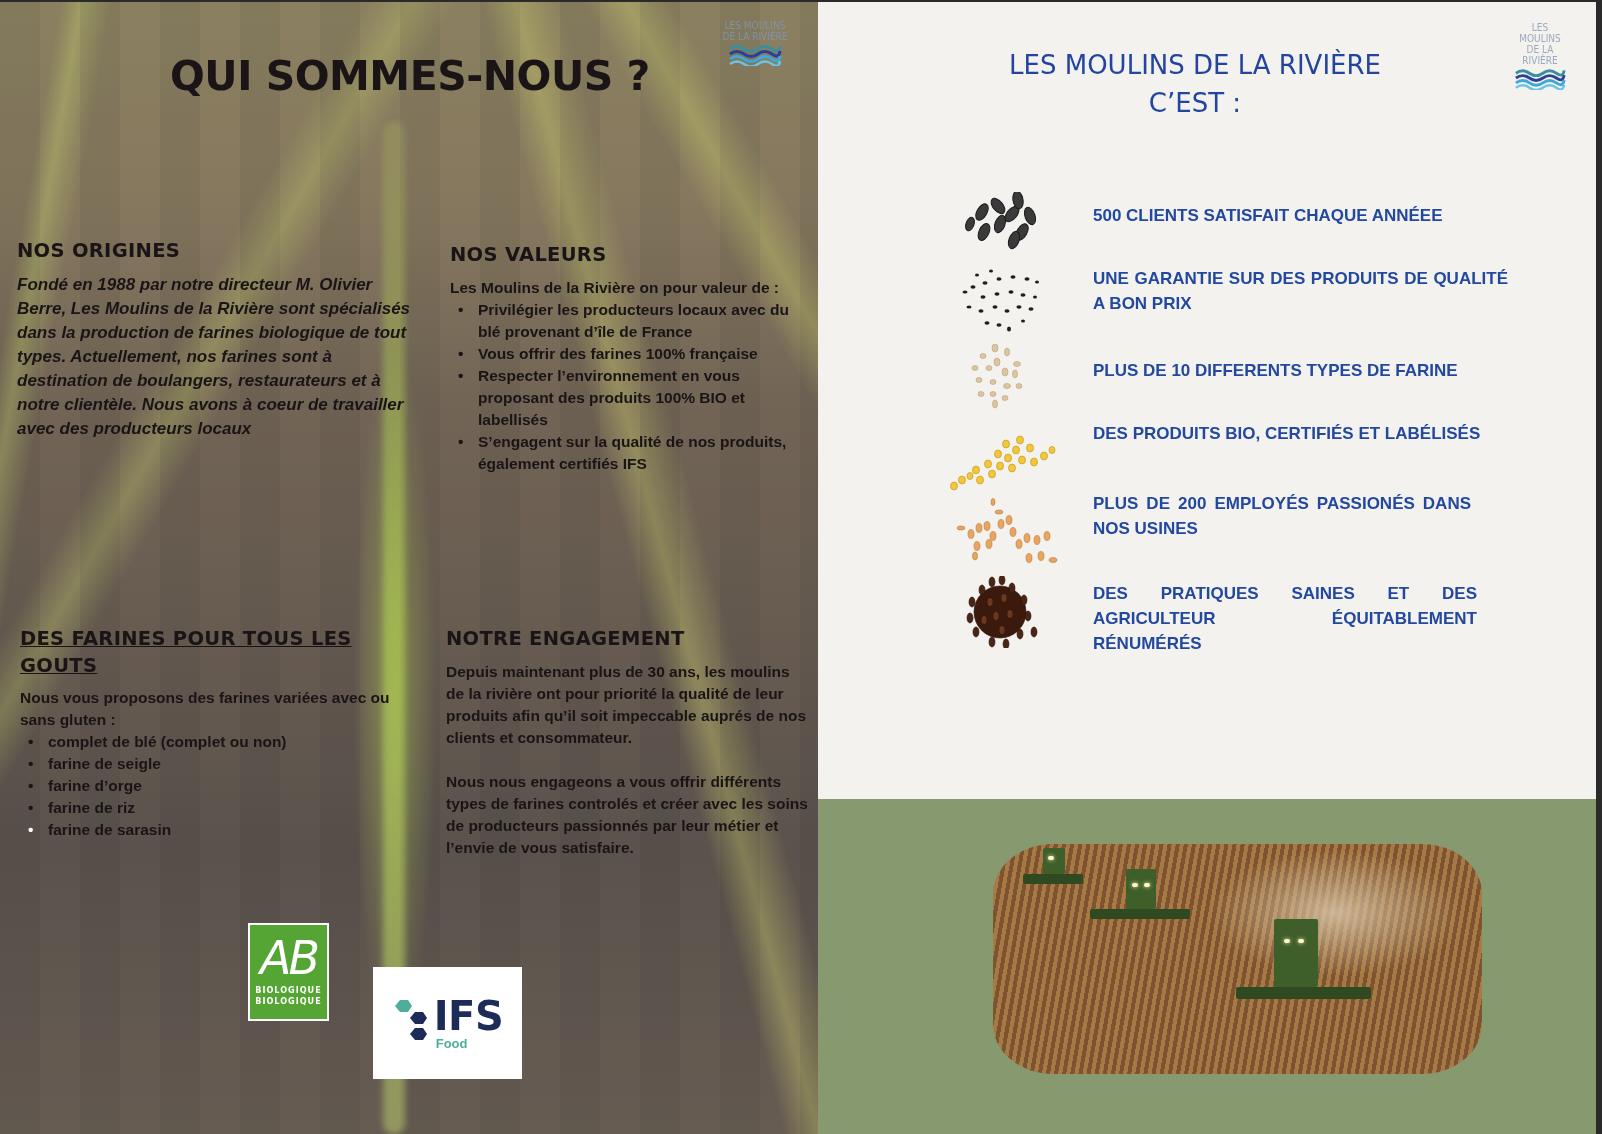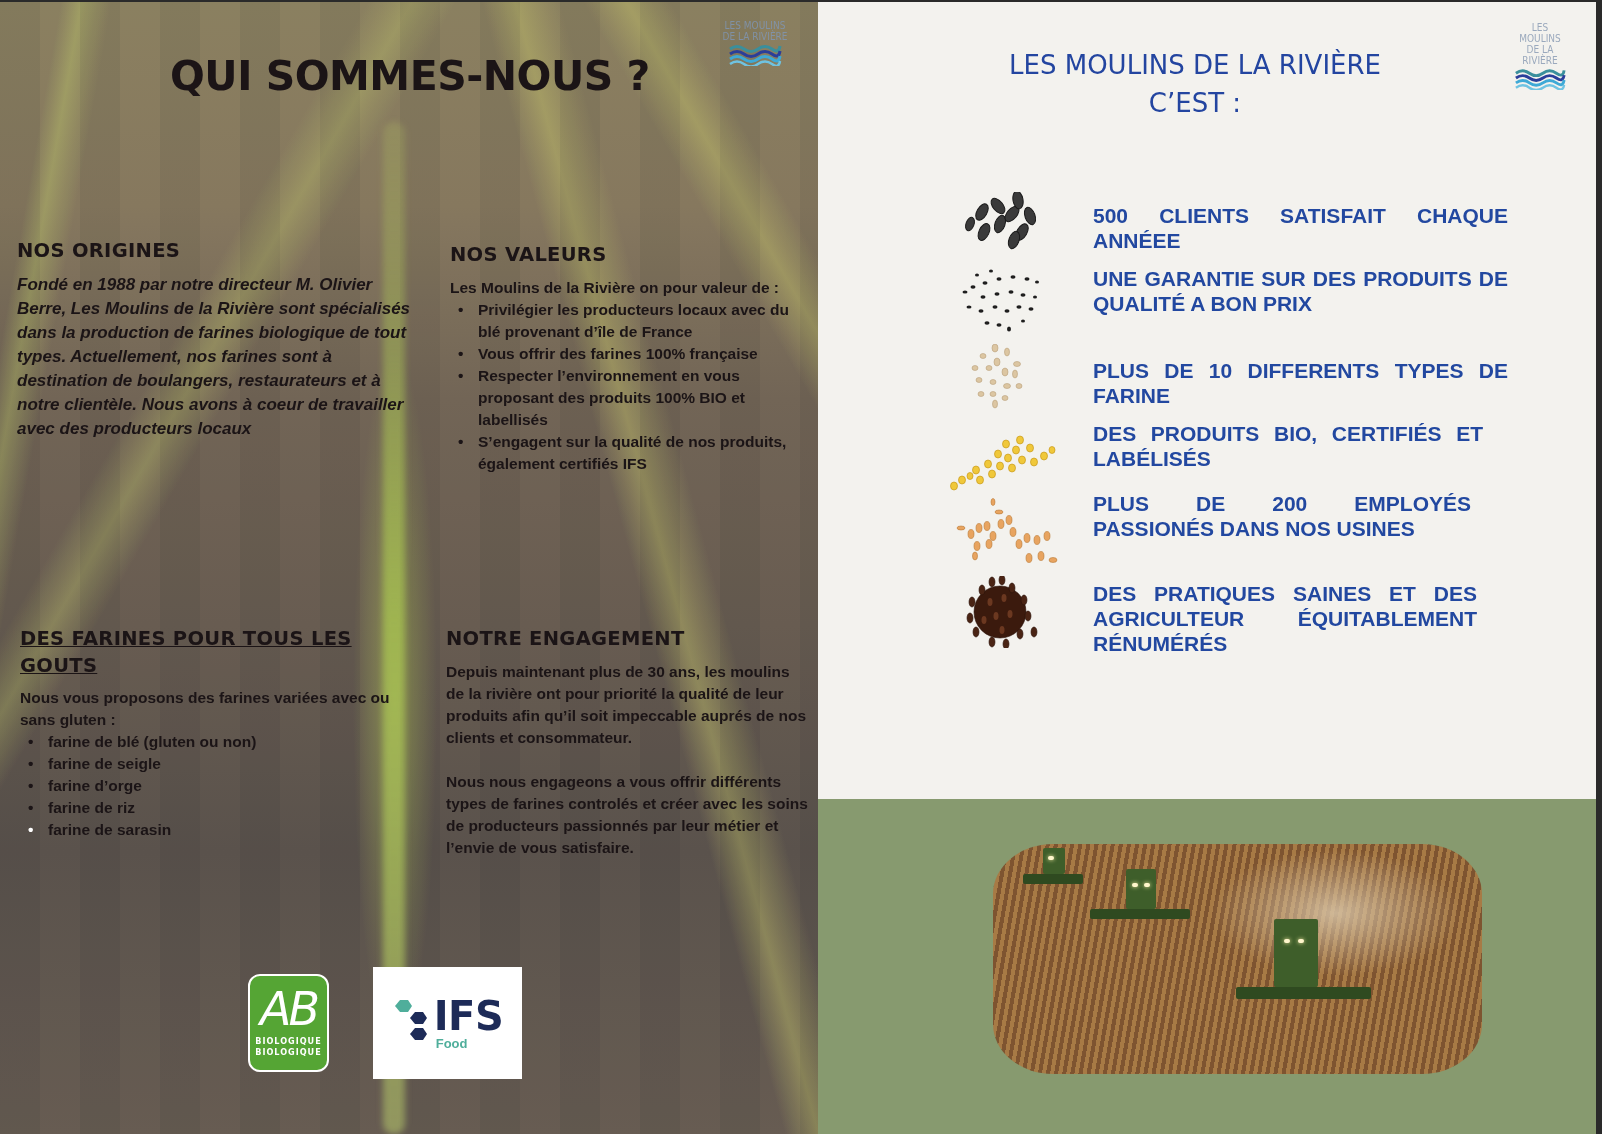--- a/index.html
+++ b/index.html
@@ -60,21 +60,21 @@
 
     
     .right-top { position: absolute; left: 818px; top: 0; width: 778px; height: 797px; background: #f3f2ee; }
     .right-bottom { position: absolute; left: 818px; top: 797px; width: 778px; height: 335px; background: #879a6f; }
     .right-title {
       position: absolute; left: 930px; top: 44px; width: 530px; text-align: center;
       color: #2345a0; font-family: "DejaVu Sans", sans-serif; font-size: 26px; line-height: 38px; font-weight: 400;
     }
     .logo-right { position: absolute; left: 1510px; top: 20px; width: 60px; }
     .logo-right .logo-small { opacity: 1; color: #9aa9bd; }
-    .feature { position: absolute; left: 1093px; width: 415px; color: #2248a0; font-weight: 700; font-size: 21px; line-height: 25px; text-align: justify; text-align-last: left; font-family: "Liberation Sans", sans-serif; }
+    .feature { position: absolute; left: 1093px; width: 415px; color: #2248a0; font-weight: 700; font-size: 17px; line-height: 25px; text-align: justify; text-align-last: left; font-family: "Liberation Sans", sans-serif; }
     .seed { position: absolute; }
     .photo {
       position: absolute; left: 993px; top: 842px; width: 489px; height: 230px;
       border-radius: 60px / 50px; overflow: hidden;
       background:
         radial-gradient(ellipse 180px 90px at 70% 30%, rgba(215,195,165,0.85), transparent 70%),
         repeating-linear-gradient(100deg, #a77a45 0 4px, #7e5430 4px 8px),
         #9a7040;
     }
     .combine { position: absolute; background: #2f4a20; border-radius: 2px; }
@@ -111,35 +111,35 @@
         <li>Vous offrir des farines 100% française</li>
         <li>Respecter l’environnement en vous proposant des produits 100% BIO et labellisés</li>
         <li>S’engagent sur la qualité de nos produits, également certifiés IFS</li>
       </ul>
     </div>
 
     <h2 class="heading" style="left:20px; top:623px; width:360px;text-decoration:underline;">DES FARINES POUR TOUS LES GOUTS</h2>
     <div class="para p-small" style="left:20px; top:685px; width:395px;">
       <p>Nous vous proposons des farines variées avec ou sans gluten :</p>
       <ul class="bul">
-        <li>farine de blé (gluten ou non)</li>
+        <li>complet de blé (complet ou non)</li>
         <li>farine de seigle</li>
         <li>farine d’orge</li>
         <li>farine de riz</li>
         <li class="white">farine de sarasin</li>
       </ul>
     </div>
 
     <h2 class="heading" style="left:446px; top:623px;">NOTRE ENGAGEMENT</h2>
     <div class="para p-small" style="left:446px; top:659px; width:365px;">
       <p>Depuis maintenant plus de 30 ans, les moulins de la rivière ont pour priorité la qualité de leur produits afin qu’il soit impeccable auprés de nos clients et consommateur.</p>
       <p style="margin-top:22px;">Nous nous engageons a vous offrir différents types de farines controlés et créer avec les soins de producteurs passionnés par leur métier et l’envie de vous satisfaire.</p>
     </div>
 
-    <div class="ab-logo" style="left:248px; top:972px;border-radius:12px;">
+    <div class="ab-logo" style="left:248px; top:921px;">
       <div class="ab-letters">AB</div>
       <div class="ab-text">BIOLOGIQUE</div>
       <div class="ab-text">BIOLOGIQUE</div>
     </div>
     <div class="ifs-logo" style="left:373px; top:965px;">
       <svg width="38" height="48" viewBox="0 0 38 48">
         <polygon points="3,7 8,1 16,1 20,7 16,13 8,13" fill="#4fae9b"></polygon>
         <polygon points="18,19 23,13 31,13 35,19 31,25 23,25" fill="#1d2b58"></polygon>
         <polygon points="18,35 23,29 31,29 35,35 31,41 23,41" fill="#1d2b58"></polygon>
       </svg>

